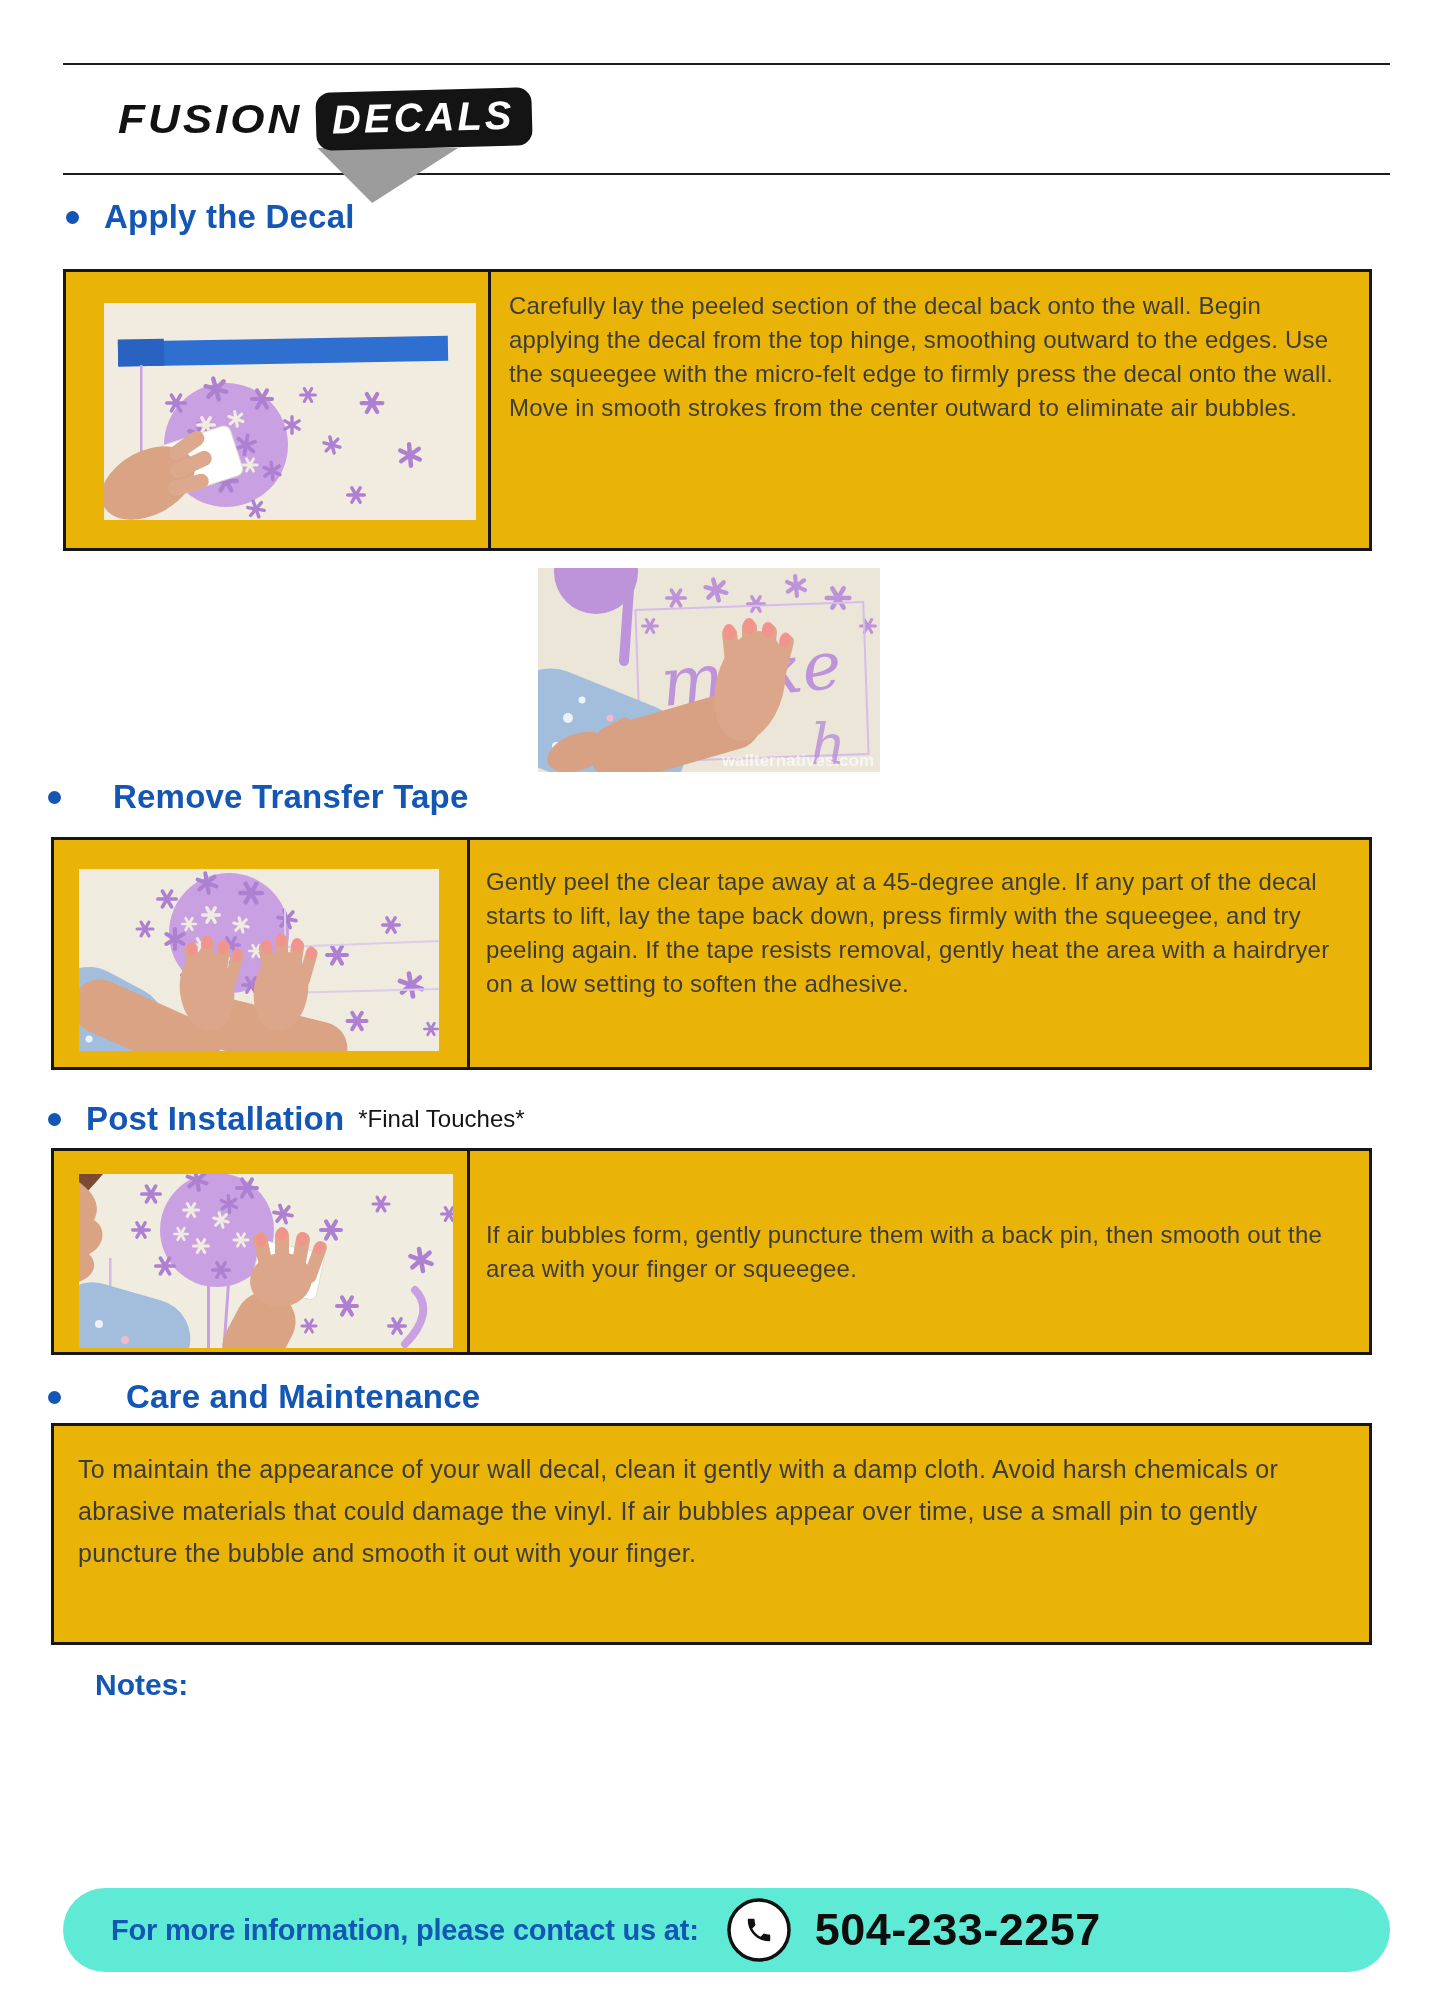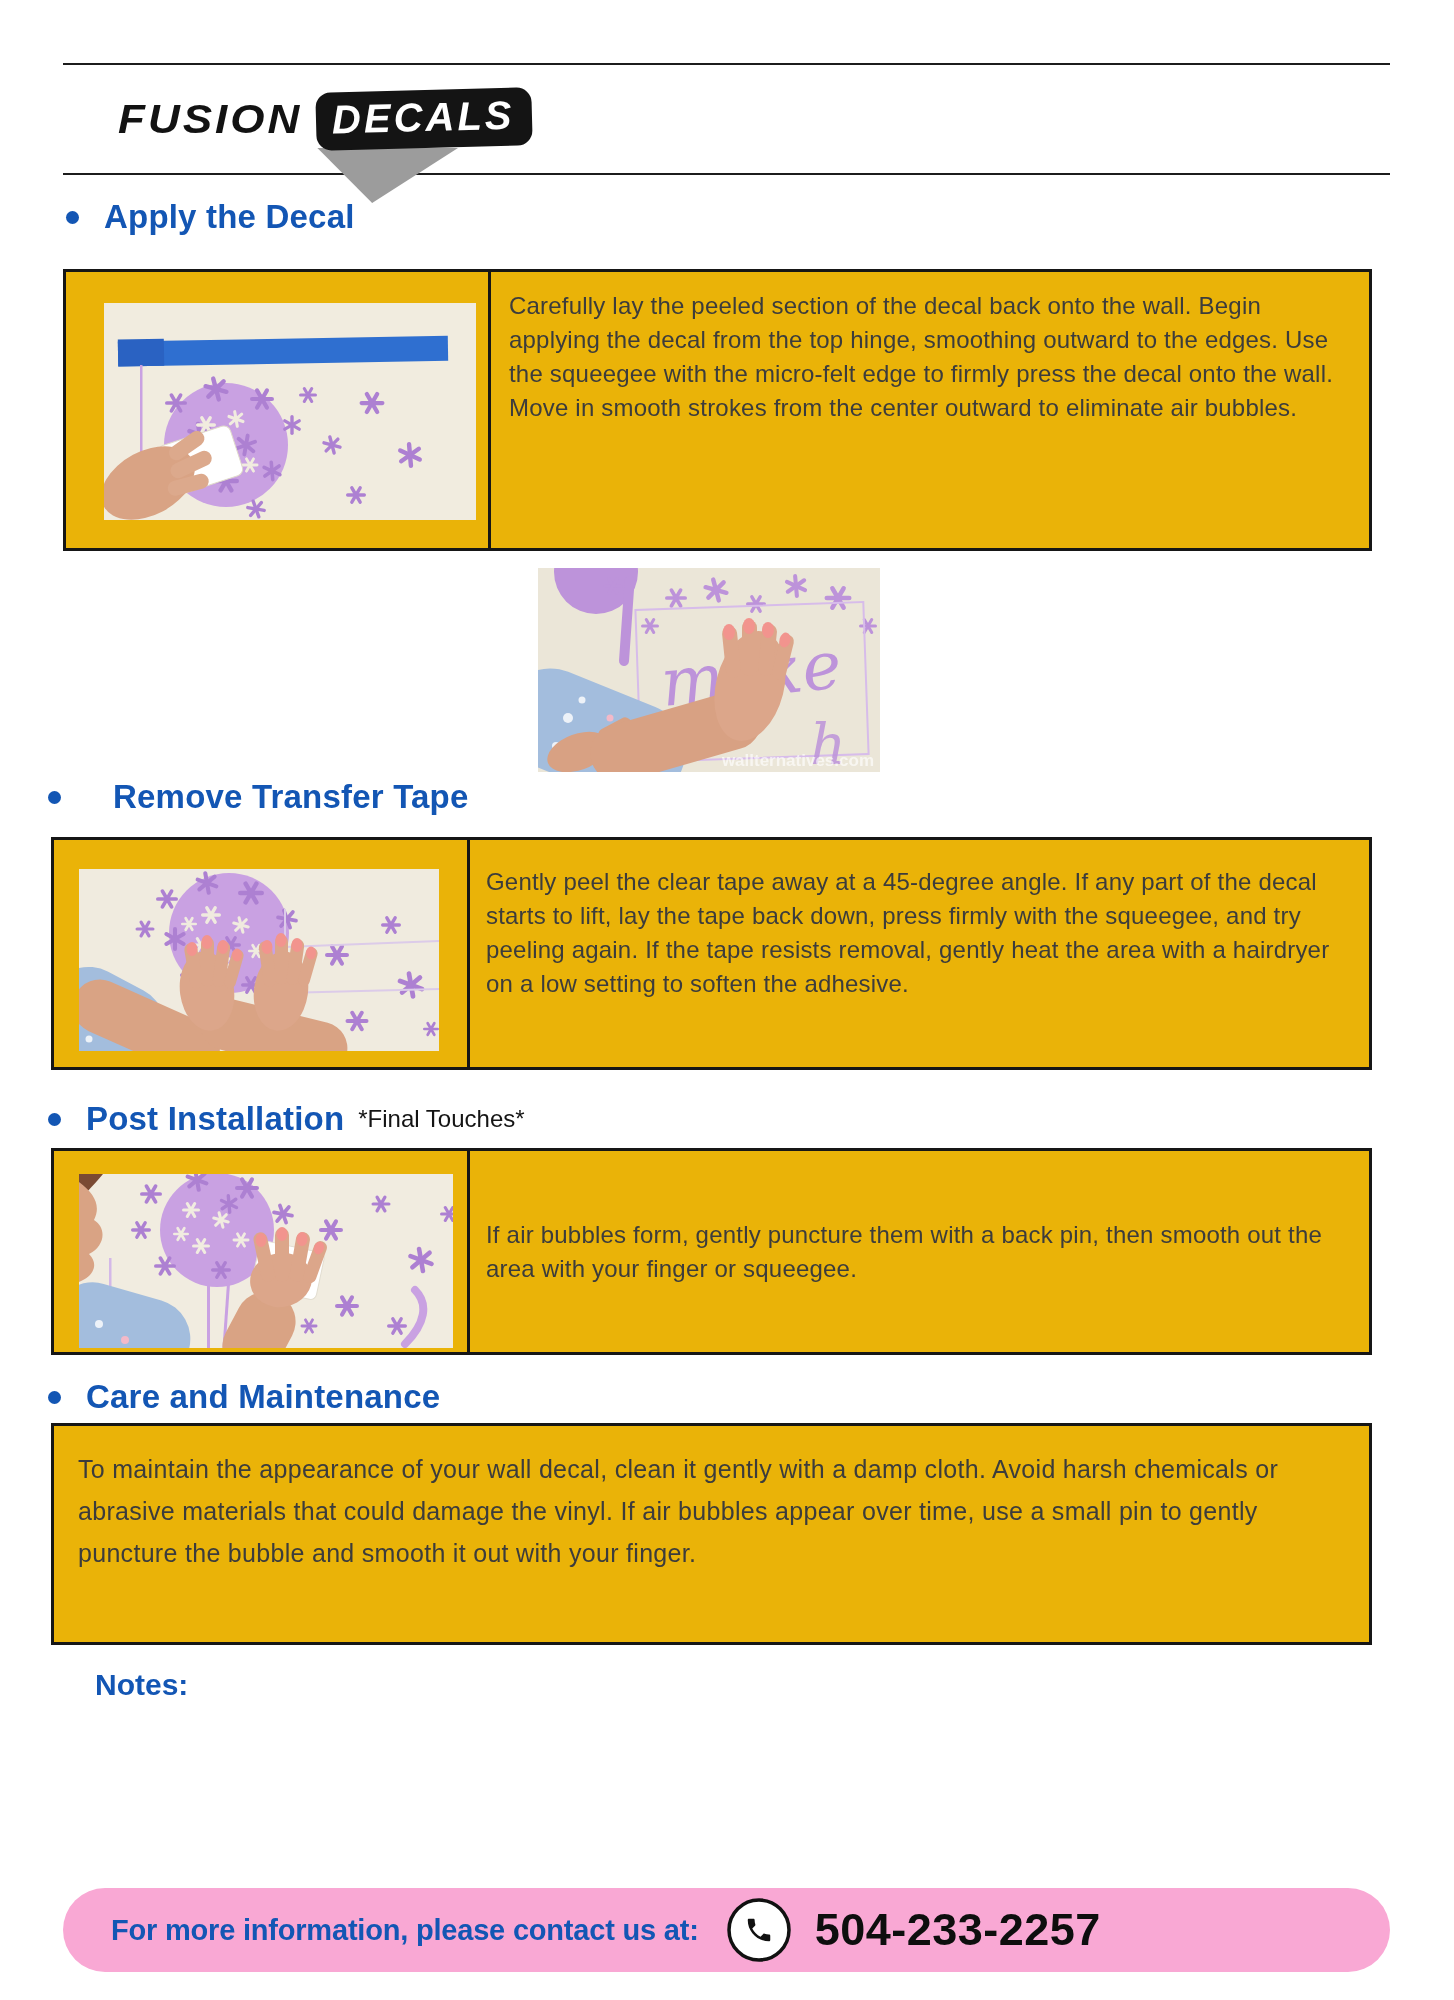--- a/index.html
+++ b/index.html
@@ -65,21 +65,21 @@
 
   .center-photo { position:absolute; left:538px; top:568px; width:342px; height:204px; }
 
   
   .notes-title { position:absolute; left:95px; top:1668px; font-size:30px; font-weight:bold; color:#1356b4; margin:0; }
   .notes-body  { position:absolute; left:95px; top:1714px; width:940px; font-size:25px; line-height:38px; letter-spacing:1.3px; color:#2f2f2f; margin:0; }
 
   
   .footer {
     position:absolute; left:63px; top:1888px; width:1327px; height:84px;
-    background:#f9a8d4; border-radius:44px; display:flex; align-items:center;
+    background:#5eead4; border-radius:44px; display:flex; align-items:center;
   }
   .footer-label { margin-left:48px; font-size:29px; font-weight:bold; color:#1356b4; letter-spacing:-0.2px; }
   .phone-badge { margin-left:26px; width:68px; height:68px; flex:none; }
   .footer-phone { margin-left:22px; font-size:45px; font-weight:bold; color:#0e0e0e; letter-spacing:0.5px; }
 </style>
 </head>
 <body>
 
 <svg width="0" height="0" style="position:absolute" aria-hidden="true">
   <defs>
@@ -334,21 +334,21 @@
           <ellipse cx="223" cy="65" rx="5.5" ry="7" fill="#f2948e"></ellipse>
           <ellipse cx="240" cy="74" rx="5" ry="6.5" fill="#f2948e" transform="rotate(20 240 74)"></ellipse>
         </g>
       </svg>
     </div>
     <div class="txt-cell">
       <p>If air bubbles form, gently puncture them with a back pin, then smooth out the area with your finger or squeegee.</p>
     </div>
   </div>
 
-  <div class="sec-head" style="left:48px; top:1378px;">
+  <div class="sec-head" style="left:48px; top:1378px;gap:40px;">
     <span class="bullet"></span>
     <h2>Care and Maintenance</h2>
   </div>
 
   <div class="card" id="card4">
     <div class="single-cell">
       <p>To maintain the appearance of your wall decal, clean it gently with a damp cloth. Avoid harsh chemicals or abrasive materials that could damage the vinyl. If air bubbles appear over time, use a small pin to gently puncture the bubble and smooth it out with your finger.</p>
     </div>
   </div>
 

